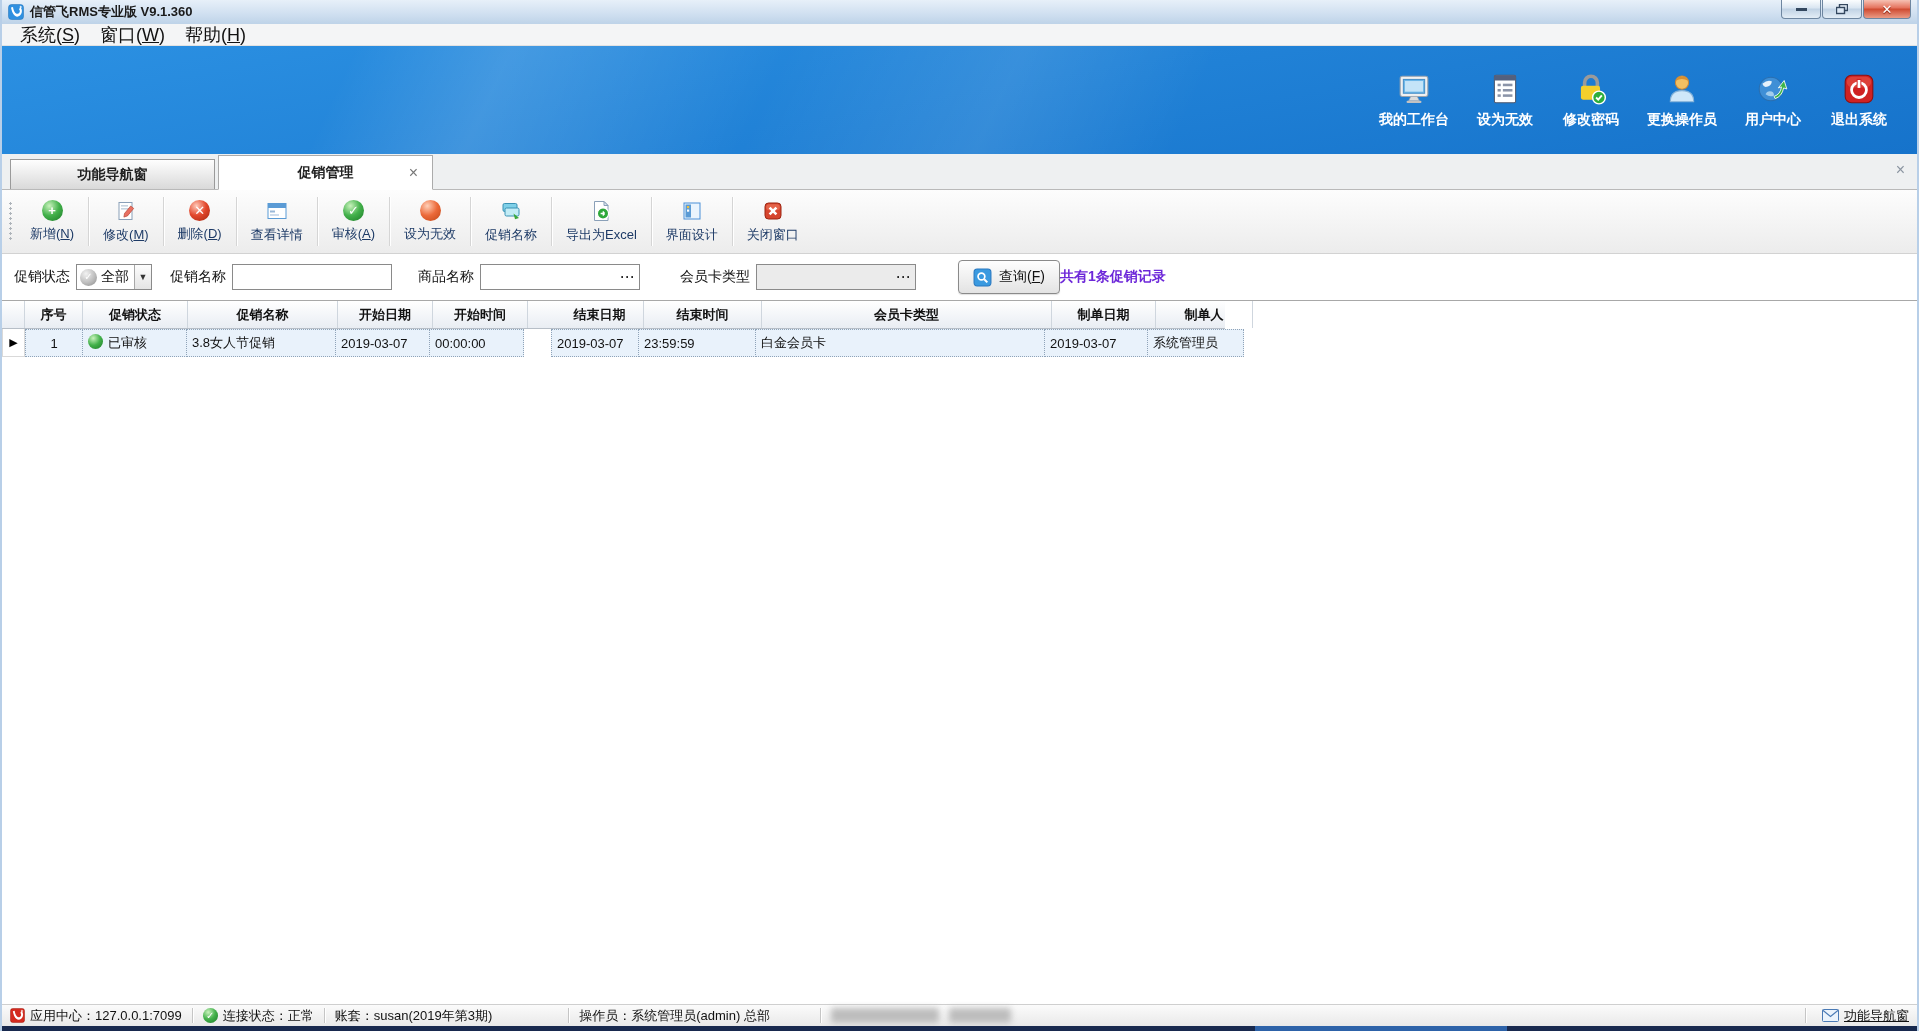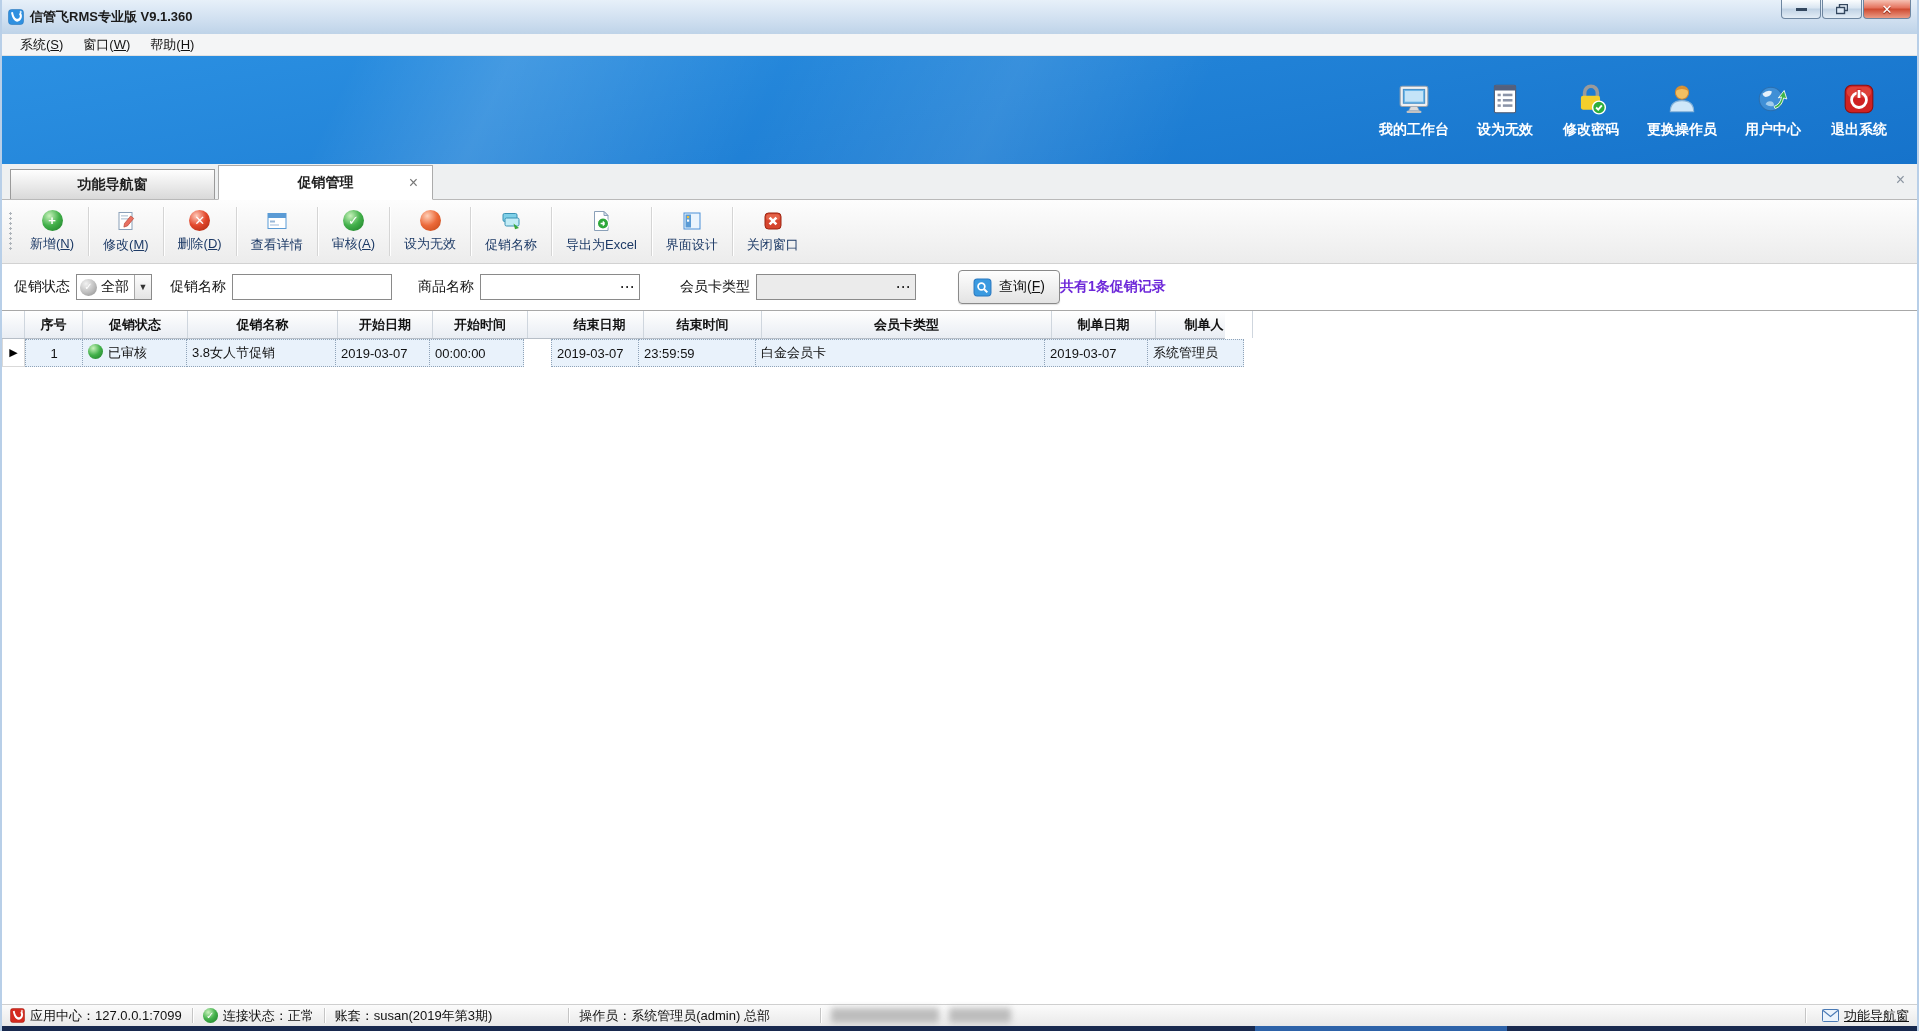--- a/index.html
+++ b/index.html
@@ -1,32 +1,32 @@
 <!DOCTYPE html>
 <html><head>
 <meta charset="utf-8">
 <style>
   * { margin:0; padding:0; box-sizing:border-box; }
   html,body { width:1919px; height:1031px; overflow:hidden; font-family:"Liberation Sans","DejaVu Sans",sans-serif; }
   .window { width:1919px; height:1031px; display:flex; flex-direction:column; background:#fff; position:relative;
             border-left:2px solid #b8cfe8; border-right:2px solid #b8cfe8; }
 
   
-  .titlebar { height:34px; background:linear-gradient(#e7f0f9,#cfdff0 60%,#bed3e8); display:flex; align-items:center; padding:0 6px; flex:none; }
+  .titlebar { height:24px; background:linear-gradient(#e7f0f9,#cfdff0 60%,#bed3e8); display:flex; align-items:center; padding:0 6px; flex:none; }
   .titlebar .app-ico { width:16px; height:16px; margin-right:6px; }
   .titlebar .ttl { font-size:13px; color:#1a1a1a; font-weight:600; }
   .wc-group { margin-left:auto; display:flex; align-self:flex-start; }
   .wc { width:40px; height:19px; border:1px solid #6e86a0; border-top:none; border-radius:0 0 4px 4px;
         background:linear-gradient(#fbfdfe,#d9e5f1 45%,#c0d2e4 50%,#e3edf6); display:flex; align-items:center; justify-content:center; margin-left:1px; cursor:default; }
   .wc .bar { width:11px; height:3px; background:#33475e; }
   .wc.close { width:48px; background:linear-gradient(#f6c1b3,#e4705a 45%,#ce4a30 50%,#eb9b85); color:#fff; font-weight:bold; font-size:13px; text-shadow:0 1px 1px #802010; }
 
   
   .menubar { height:22px; background:#f4f5f6; border-bottom:1px solid #e2e2e2; display:flex; align-items:center; padding:0 8px; flex:none; }
-  .menu-item { font-size:13px; color:#111; padding:2px 10px; }
+  .menu-item { font-size:18px; color:#111; padding:2px 10px; }
   .mn-key { text-decoration:underline; }
 
   
   .banner { height:108px; background:linear-gradient(170deg,#2b90e2,#1673cb); position:relative; overflow:hidden; display:flex; align-items:center; flex:none; }
   .banner::before { content:""; position:absolute; inset:0;
      background:linear-gradient(115deg, transparent 18%, rgba(255,255,255,.14) 26%, transparent 40%, rgba(255,255,255,.10) 52%, transparent 62%); }
   .brand-wrap { display:flex; align-items:center; margin-left:52px; position:relative; z-index:1; }
   .brand-logo { width:52px; height:52px; margin-right:10px; }
   .brand-name { font-size:34px; color:#fff; font-weight:bold; letter-spacing:2px; text-shadow:1px 2px 3px rgba(0,0,0,.25); }
   .brand-dot { font-size:30px; color:#fff; margin:0 10px; font-weight:bold; }

